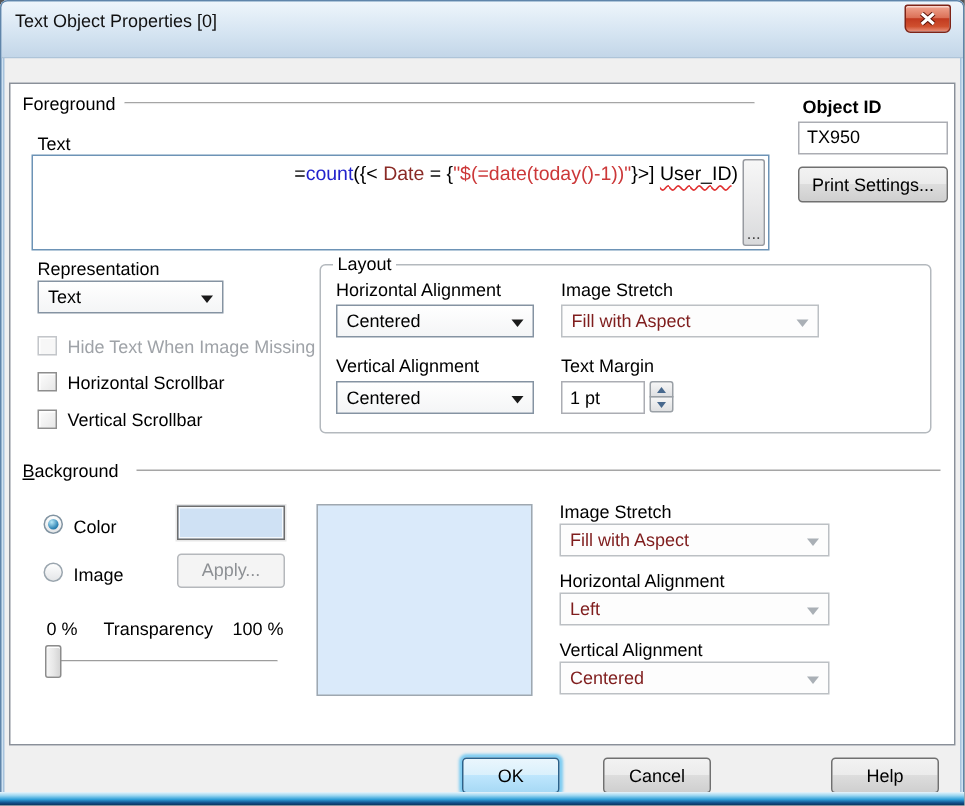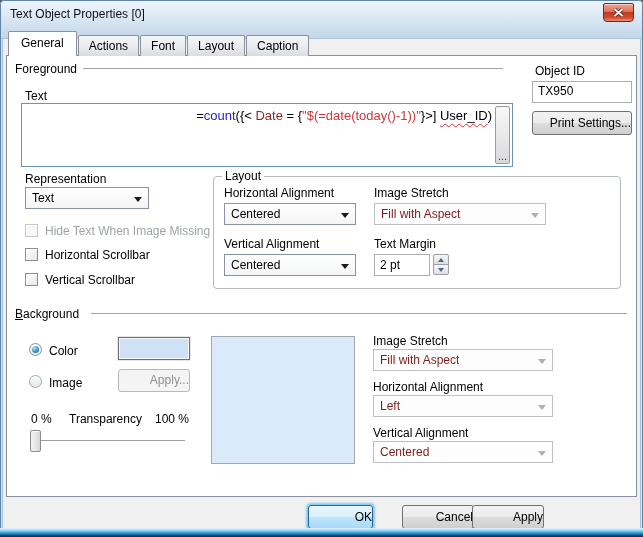--- a/index.html
+++ b/index.html
@@ -57,21 +57,21 @@
   .squiggle{text-decoration:underline;text-decoration-style:wavy;text-decoration-color:#e03030;text-decoration-thickness:1px;text-underline-offset:3px;}
   .mini-ellipsis{
     position:absolute;width:15px;border:1px solid #979aa0;border-radius:2px;
     background:linear-gradient(#f7f7f7,#e9e9ea 50%,#d9dadc);
     display:flex;align-items:flex-end;justify-content:center;
     font-size:11px;color:#444;padding-bottom:1px;
   }
   .btn{
     position:absolute;height:24px;border:1px solid #707070;border-radius:3px;
     background:linear-gradient(#f2f2f2,#ebebeb 49%,#dddddd 50%,#cfcfcf);
-    text-align:right;line-height:22px;
+    text-align:center;line-height:22px;
   }
   .btn.default{
     border-color:#2c628b;
     background:linear-gradient(#eaf6fd,#d9f0fc 49%,#bee6fd 50%,#a7d9f5);
     box-shadow:0 0 2px 2px #7ecdf2;
   }
   .btn.dis{border-color:#b5b8bc;background:#f4f4f4;color:#8d9094;}
   .combo{
     position:absolute;height:22px;background:linear-gradient(#fff,#f4f5f6);
     border:1px solid #8593a2;padding:3px 18px 0 6px;white-space:nowrap;overflow:hidden;
@@ -117,30 +117,27 @@
   <div class="titlebar">
     <span class="title">Text Object Properties [0]</span>
     <div class="close-btn">
       <svg width="11" height="9" viewBox="0 0 11 9">
         <path d="M1.5 1 L9.5 8 M9.5 1 L1.5 8" stroke="#5c1208" stroke-width="3.4" fill="none"></path>
         <path d="M1.5 1 L9.5 8 M9.5 1 L1.5 8" stroke="#ffffff" stroke-width="2" fill="none"></path>
       </svg>
     </div>
   </div>
 
-  <div class="tabstrip">
-    <span class="tab active">General</span><span class="tab">Actions</span><span class="tab">Font</span><span class="tab">Layout</span><span class="tab">Caption</span>
-  </div>
 
   <div class="tabpage">
 
     <span class="lbl" style="left:8px;top:6px;">Foreground</span>
     <div class="etched" style="left:76px;top:12px;width:420px;"></div>
 
-    <span class="lbl" style="left:528px;top:8px;">Object ID</span>
+    <span class="lbl" style="left:528px;top:8px;font-weight:bold;">Object ID</span>
     <div class="textbox" style="left:525px;top:25px;width:100px;height:22px;">TX950</div>
     <div class="btn" style="left:525px;top:55px;width:100px;">Print Settings...</div>
 
     <span class="lbl" style="left:18px;top:33px;">Text</span>
     <div class="formula-area" style="left:14px;top:47px;width:492px;height:64px;text-align:right;">
       <span><span style="color: rgb(0, 0, 0);">=</span><span style="color: rgb(34, 34, 204);">count</span><span style="color: rgb(0, 0, 0);">({&lt; </span><span style="color: rgb(138, 42, 37);">Date</span><span style="color: rgb(0, 0, 0);"> = {</span><span style="color: rgb(204, 56, 57);">"$(=date(today()-1))"</span><span style="color: rgb(0, 0, 0);">}&gt;] </span><span class="squiggle" style="color: rgb(0, 0, 0);">User_ID</span><span style="color: rgb(0, 0, 0);">)</span></span>
       <div class="mini-ellipsis" style="right:2px;top:2px;bottom:2px;">...</div>
     </div>
 
     <span class="lbl" style="left:18px;top:116px;">Representation</span>
@@ -173,21 +170,21 @@
         <span class="arr"></span>
       </div>
 
       <span class="lbl" style="left:160px;top:9px;">Image Stretch</span>
       <div class="combo dis" style="left:160px;top:26px;width:172px;">
         <span>Fill with Aspect</span>
         <span class="arr"></span>
       </div>
 
       <span class="lbl" style="left:160px;top:60px;">Text Margin</span>
-      <div class="spin-edit" style="left:160px;top:77px;width:56px;">2 pt</div>
+      <div class="spin-edit" style="left:160px;top:77px;width:56px;">1 pt</div>
       <div class="spinner" style="left:219px;top:77px;">
         <div class="spin-b up">
             <span class="tri-up"></span>
           </div>
         <div class="spin-b down">
             <span class="tri-down"></span>
           </div>
       </div>
     </div>
 
@@ -227,16 +224,16 @@
     <span class="lbl" style="left:366px;top:370px;">Vertical Alignment</span>
     <div class="combo dis" style="left:366px;top:385px;width:180px;">
       <span>Centered</span>
       <span class="arr"></span>
     </div>
 
   </div>
 
   <div class="btn default" style="left:308px;top:505px;width:65px;">OK</div>
   <div class="btn" style="left:390px;top:505px;width:72px;margin-left:12px;">Cancel</div>
-  <div class="btn" style="left:472px;top:505px;width:72px;">Apply</div>
+  <div class="btn" style="left:554px;top:505px;width:72px;">Help</div>
 
   <div class="bottom-edge"></div>
 </div>
 
 </body></html>

